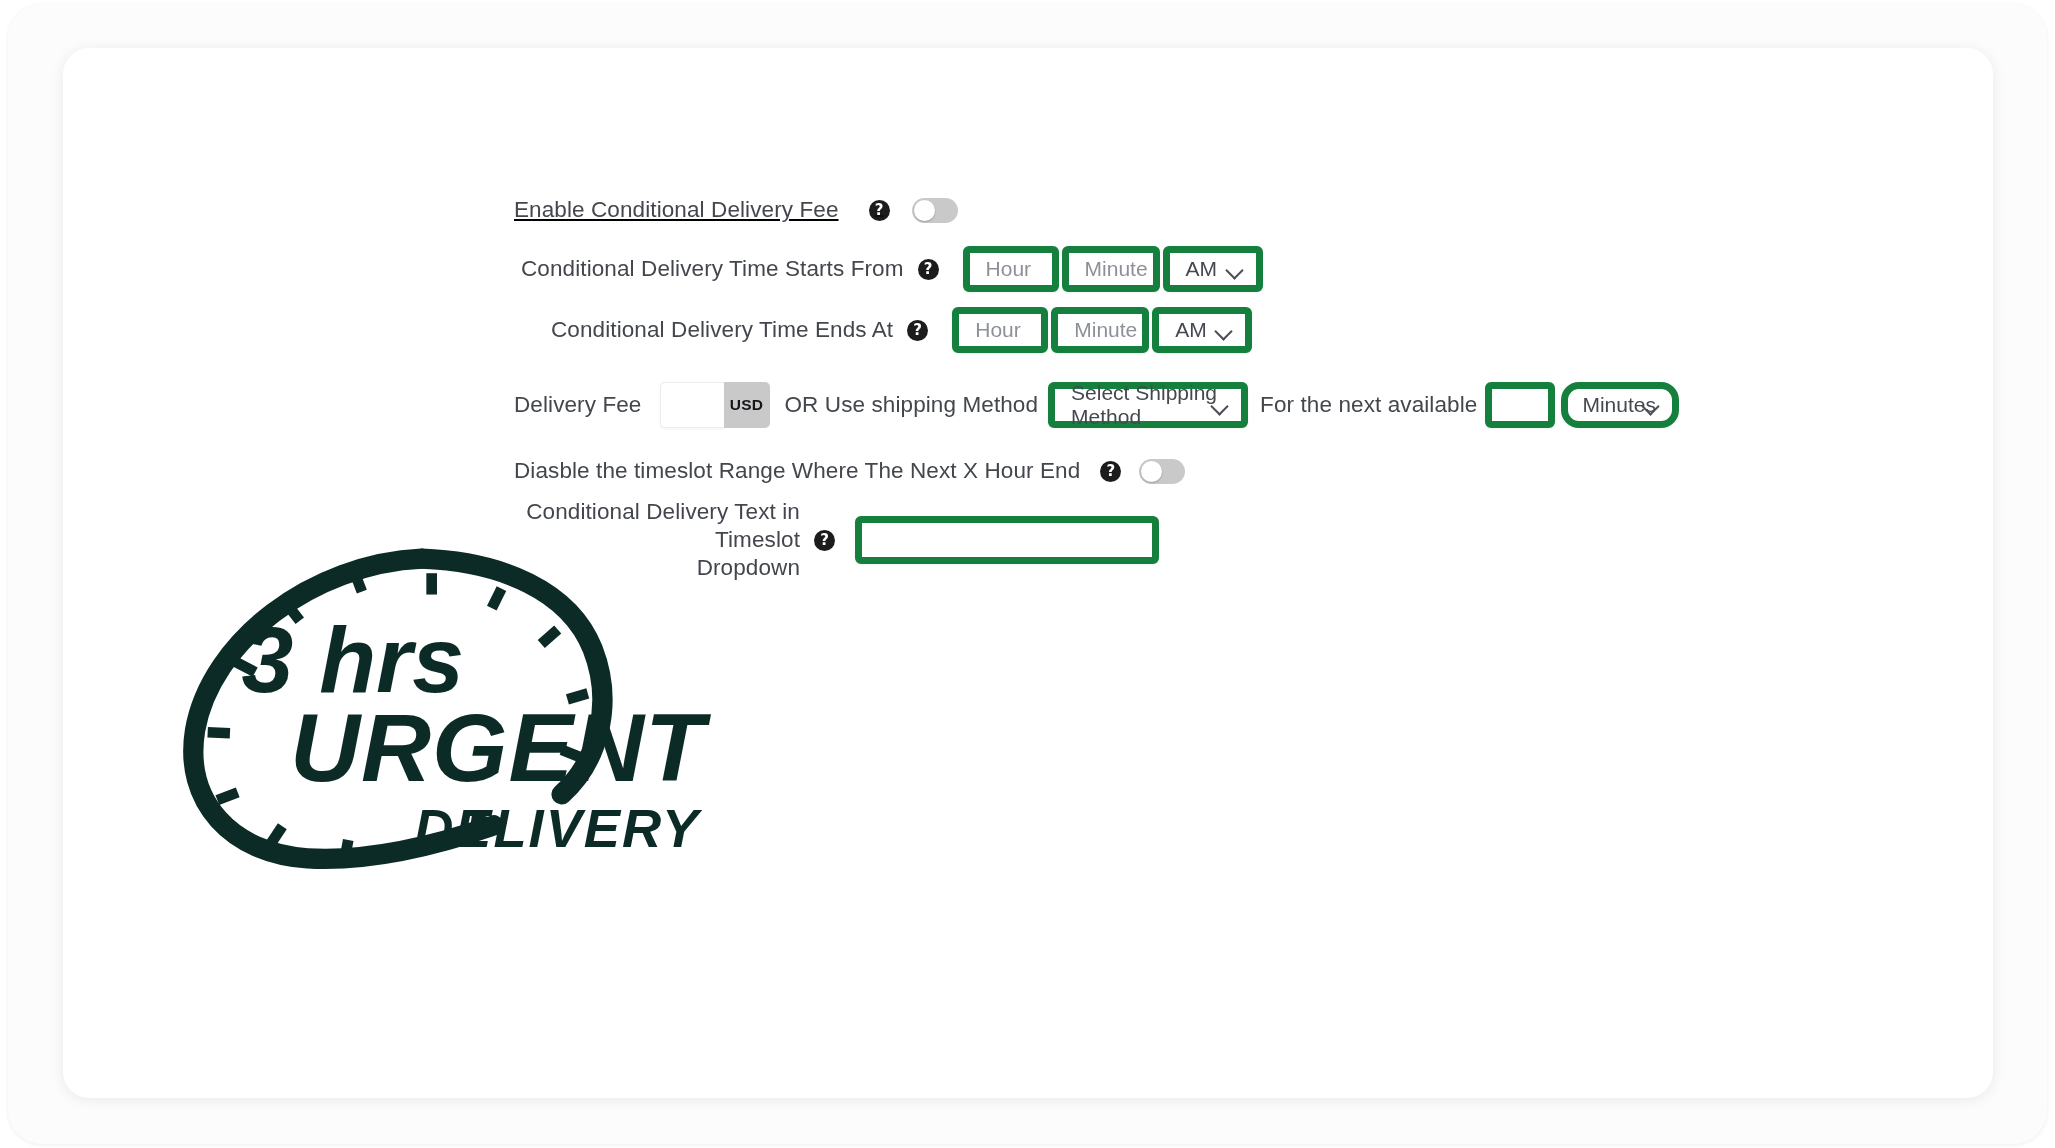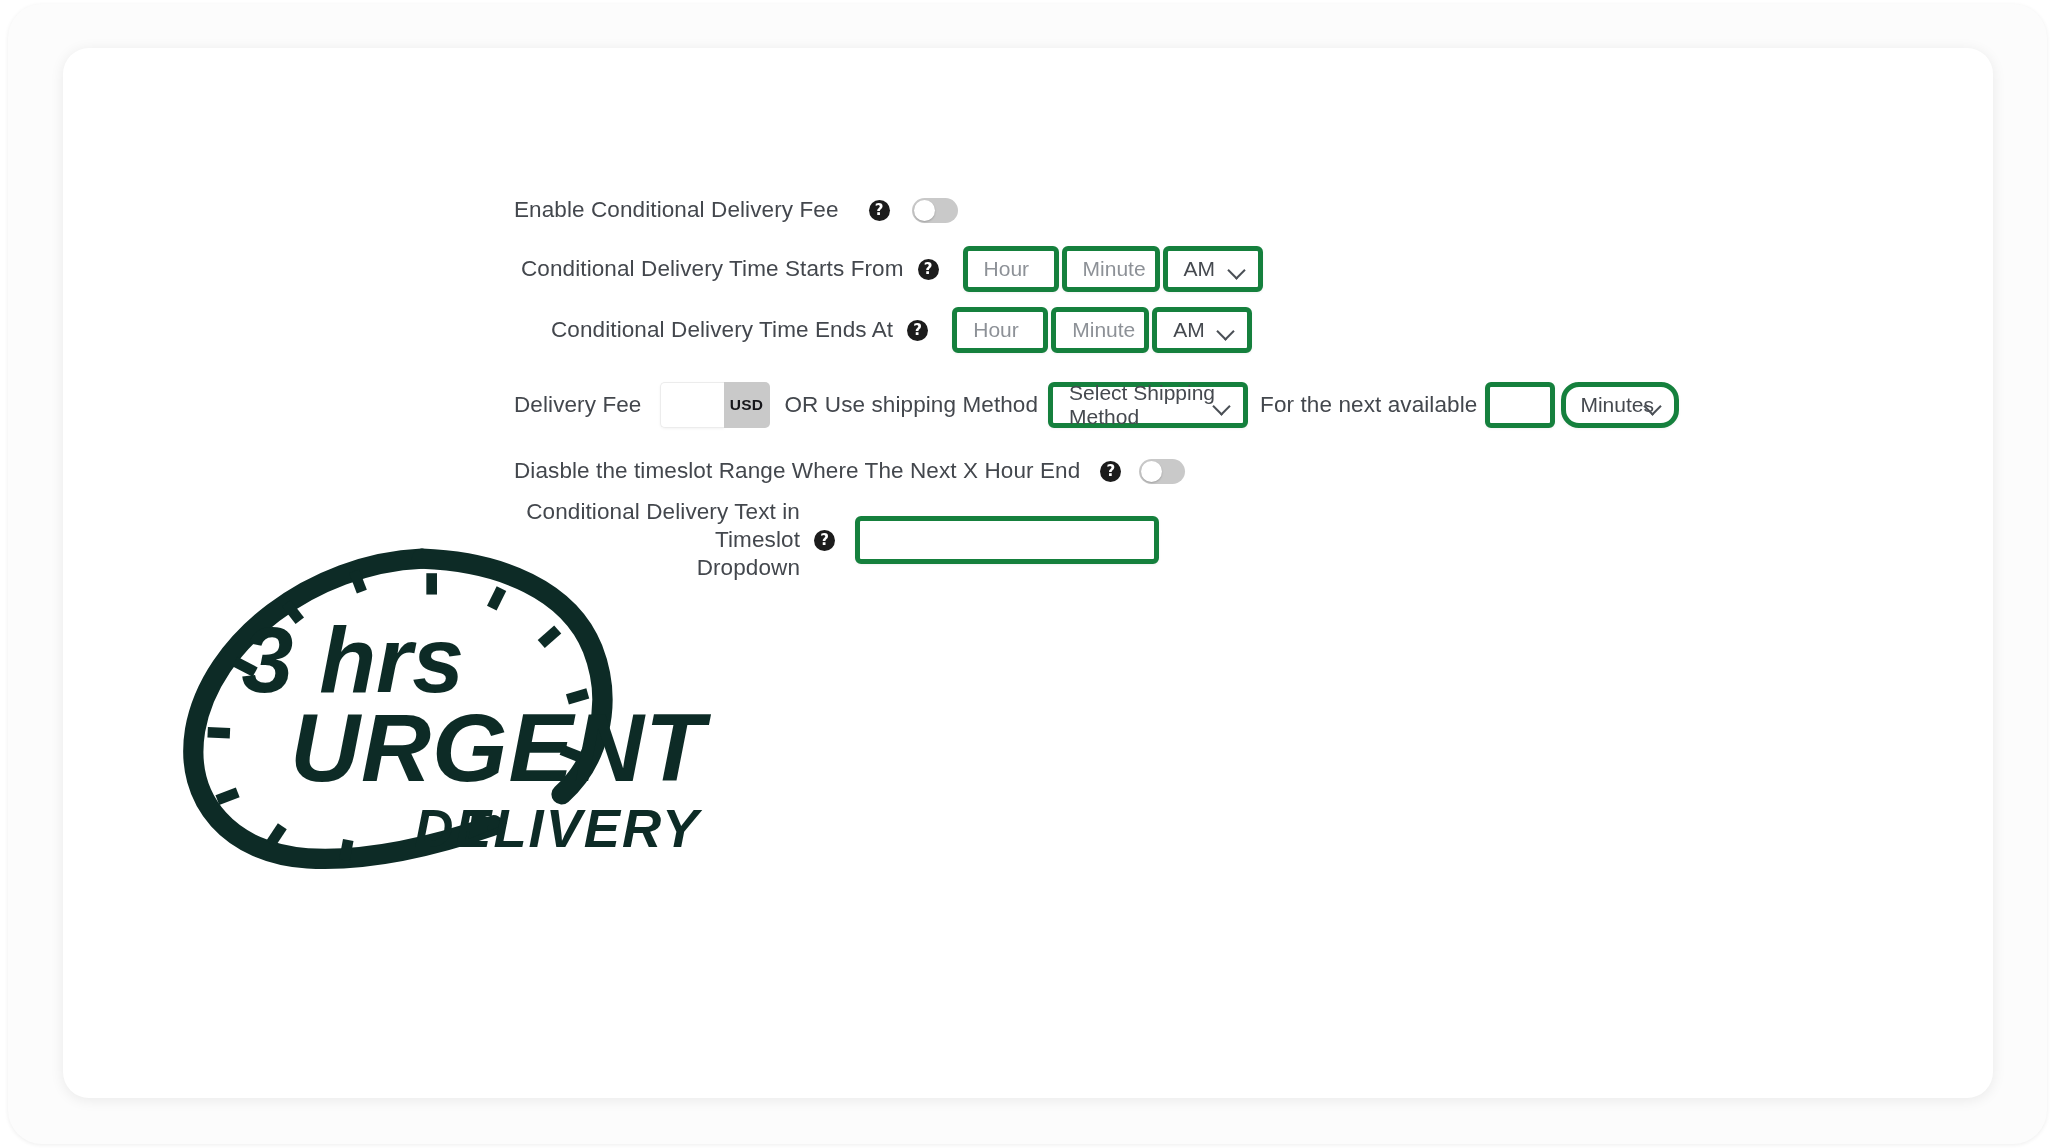--- a/index.html
+++ b/index.html
@@ -82,21 +82,21 @@
     left: 2px; top: 2px;
     width: 21px; height: 21px;
     border-radius: 50%;
     background: #ffffff;
     box-shadow: 0 1px 2px rgba(0,0,0,.22);
   }
 
   
   .fld {
     background: #ffffff;
-    border: 5px solid #15803d;
+    border: 7px solid #15803d;
     border-radius: 6px;
     box-shadow: 0 1px 3px rgba(0,0,0,.055);
     font-size: 21px;
     color: #45494f;
     display: flex;
     align-items: center;
     padding: 0 16px;
     height: 46px;
   }
   .fld .ph { color: #8d9197; font-size: 21px; }
@@ -171,21 +171,21 @@
 </head>
 <body>
 
 <div id="page">
 
   <div id="outer-frame">
     <div id="inner-card">
 
       <div id="form-area">
 
-        <div class="row" style="left:451px; top:148px;">
+        <div class="row" style="left:451px; top:148px;text-decoration:underline;">
           <div class="lbl">Enable Conditional Delivery Fee</div>
           <div class="help" style="margin-left:30px;">
               <span>?</span>
             </div>
           <div class="toggle" style="margin-left:22px;"></div>
         </div>
 
         <div class="row" style="left:458px; top:198px;">
           <div class="lbl">Conditional Delivery Time Starts From</div>
           <div class="help" style="margin-left:14px;">

